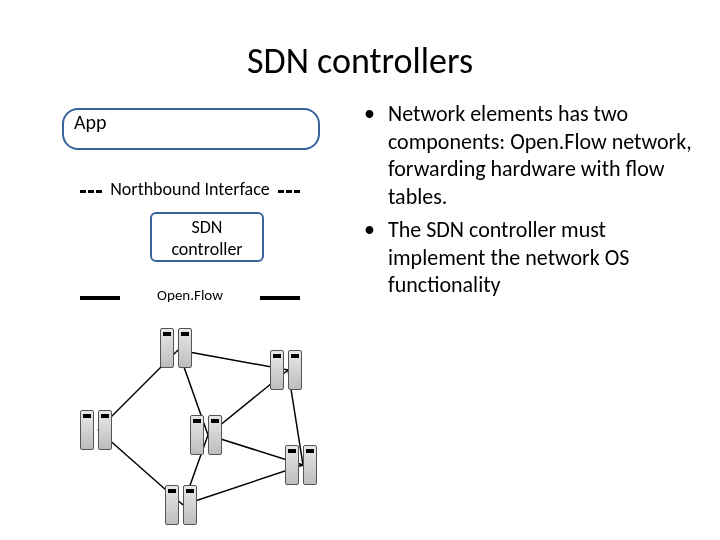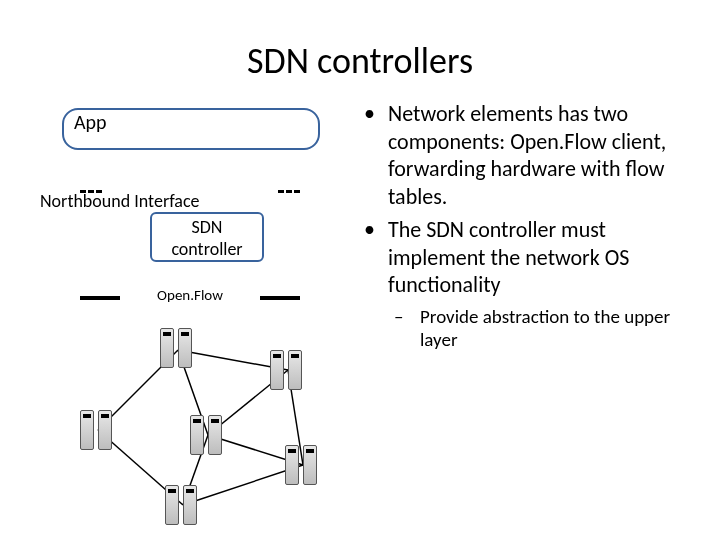--- a/index.html
+++ b/index.html
@@ -38,23 +38,23 @@
     height: 42px;
     border: 2px solid #39639d;
     border-radius: 16px;
     box-sizing: border-box;
     font-size: 20px;
     padding: 0 10px 0 10px;
   }
   .ni-label {
     position: absolute;
     left: 0;
-    top: 90px;
+    top: 78px;
     width: 300px;
-    text-align: left;
+    text-align: center;
     font-size: 18px;
   }
   .dash {
     position: absolute;
     top: 90px;
     width: 22px;
     height: 2px;
     border-top: 3px dashed #000;
   }
   .dash.l1 { left: 40px; }
@@ -220,21 +220,20 @@
       </div>
     <div class="server n6">
         <div class="rack a"></div>
         <div class="rack b"></div>
       </div>
   </div>
 </div>
 
 <div class="right">
   <ul>
-    <li>Network elements has two components: Open.Flow client, forwarding hardware with flow tables.</li>
+    <li>Network elements has two components: Open.Flow network, forwarding hardware with flow tables.</li>
     <li>
       <span>The SDN controller must implement the network OS functionality</span>
       <ul>
-        <li>Provide abstraction to the upper layer</li>
       </ul>
     </li>
   </ul>
 </div>
 
 </body></html>

